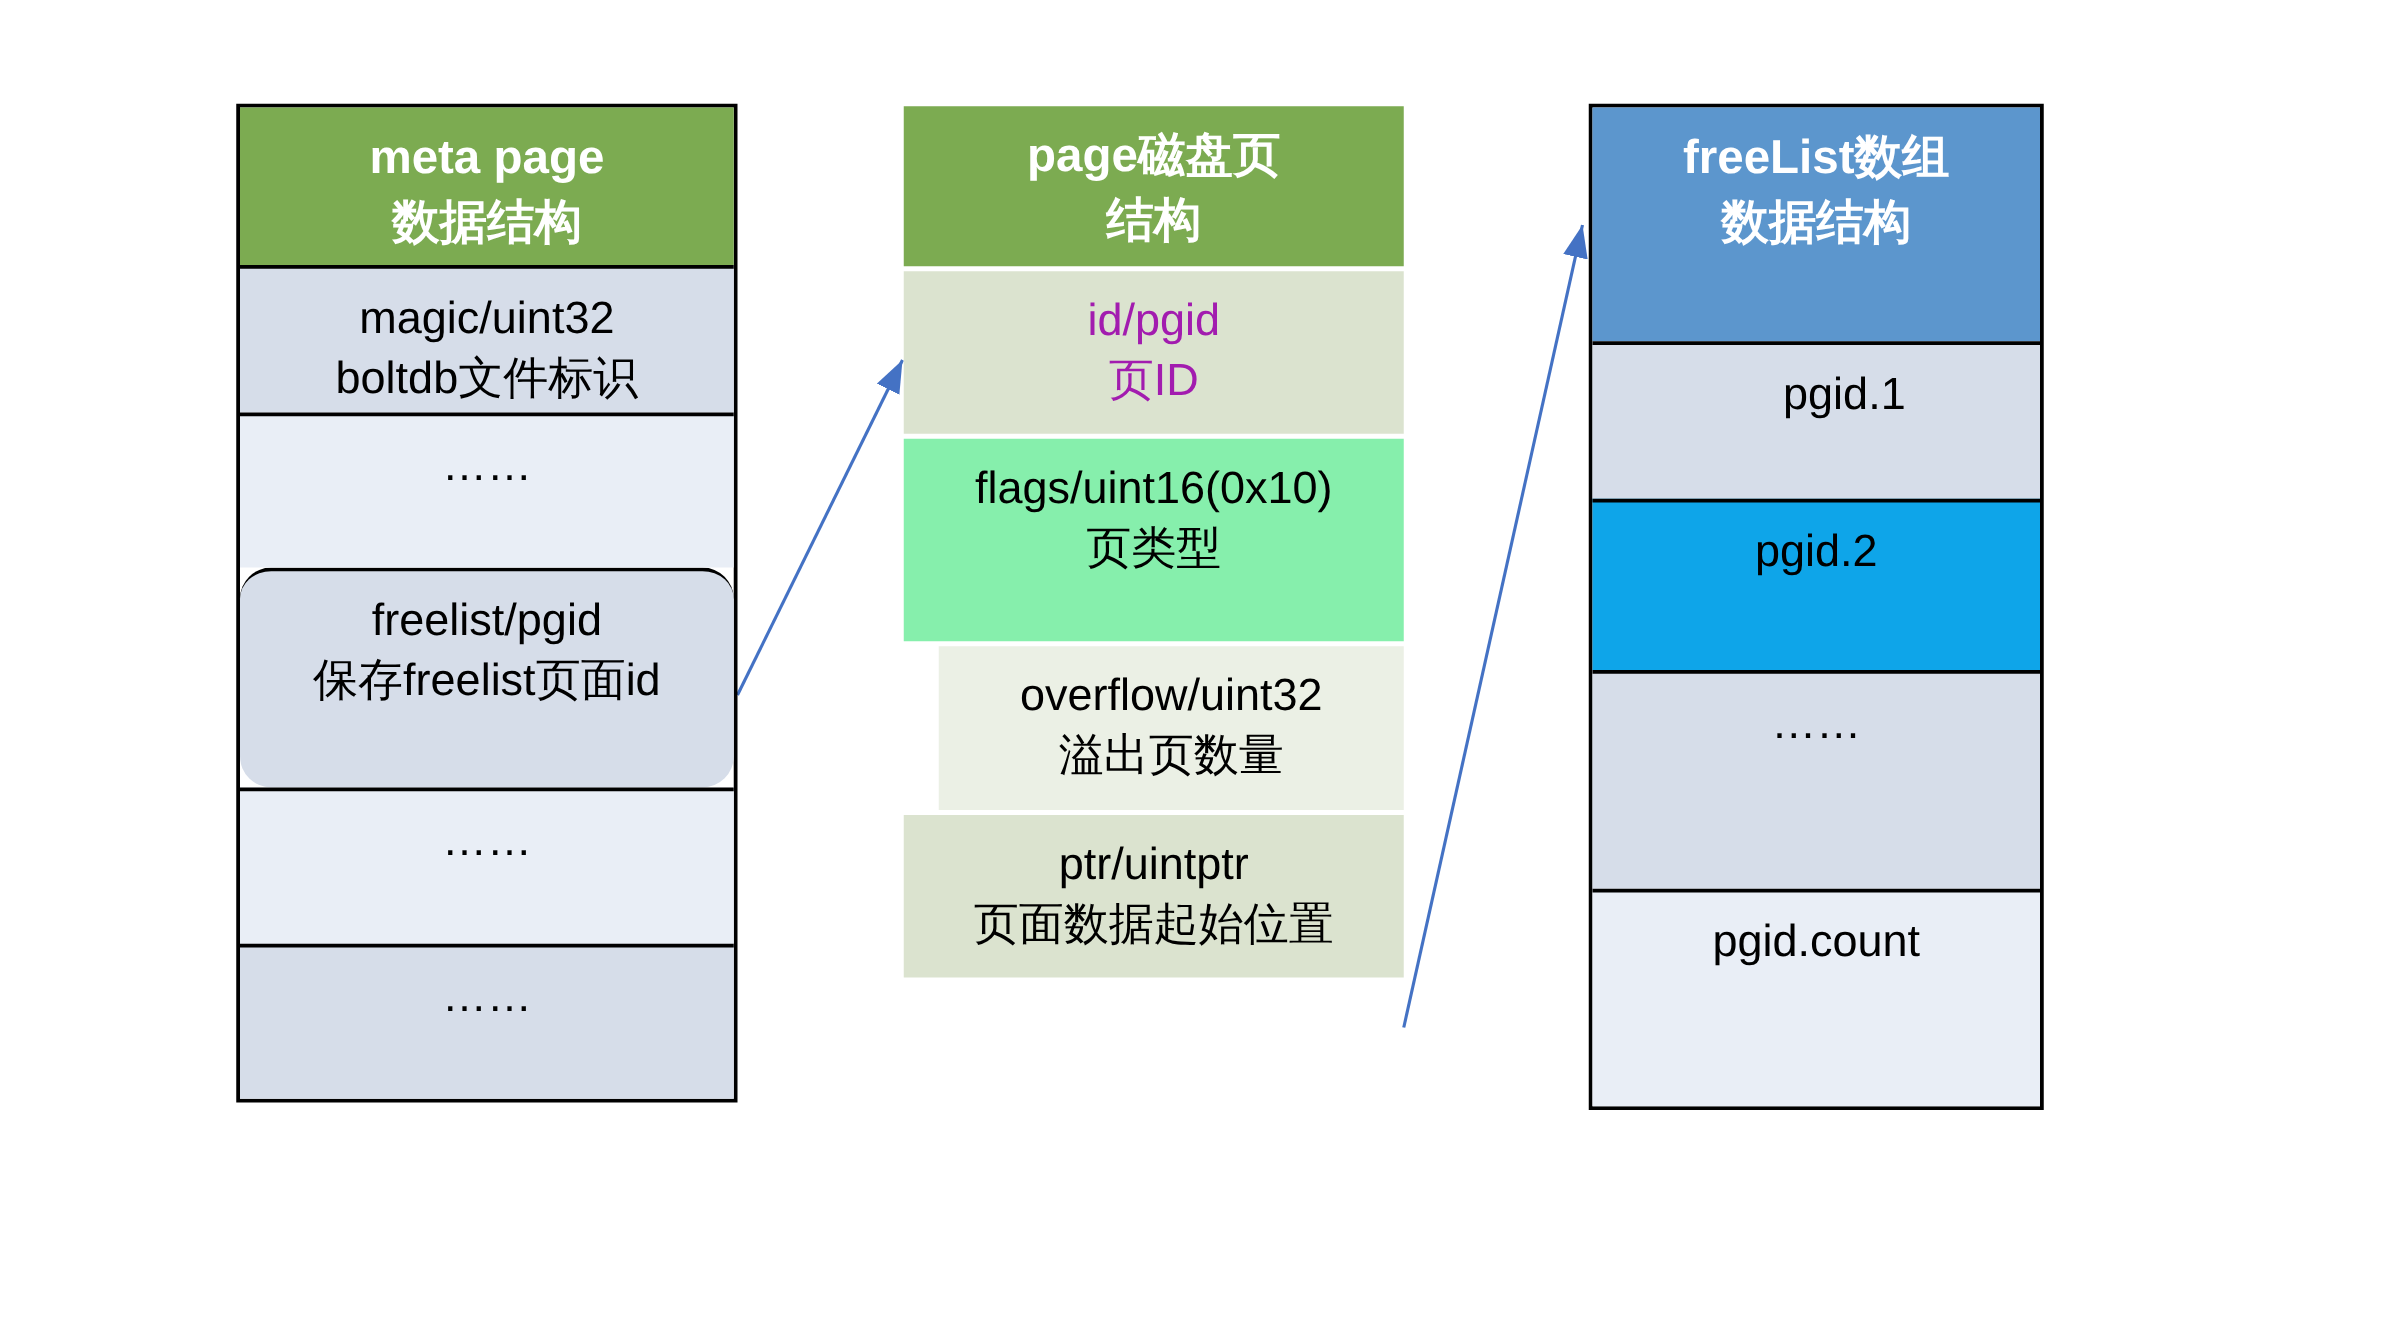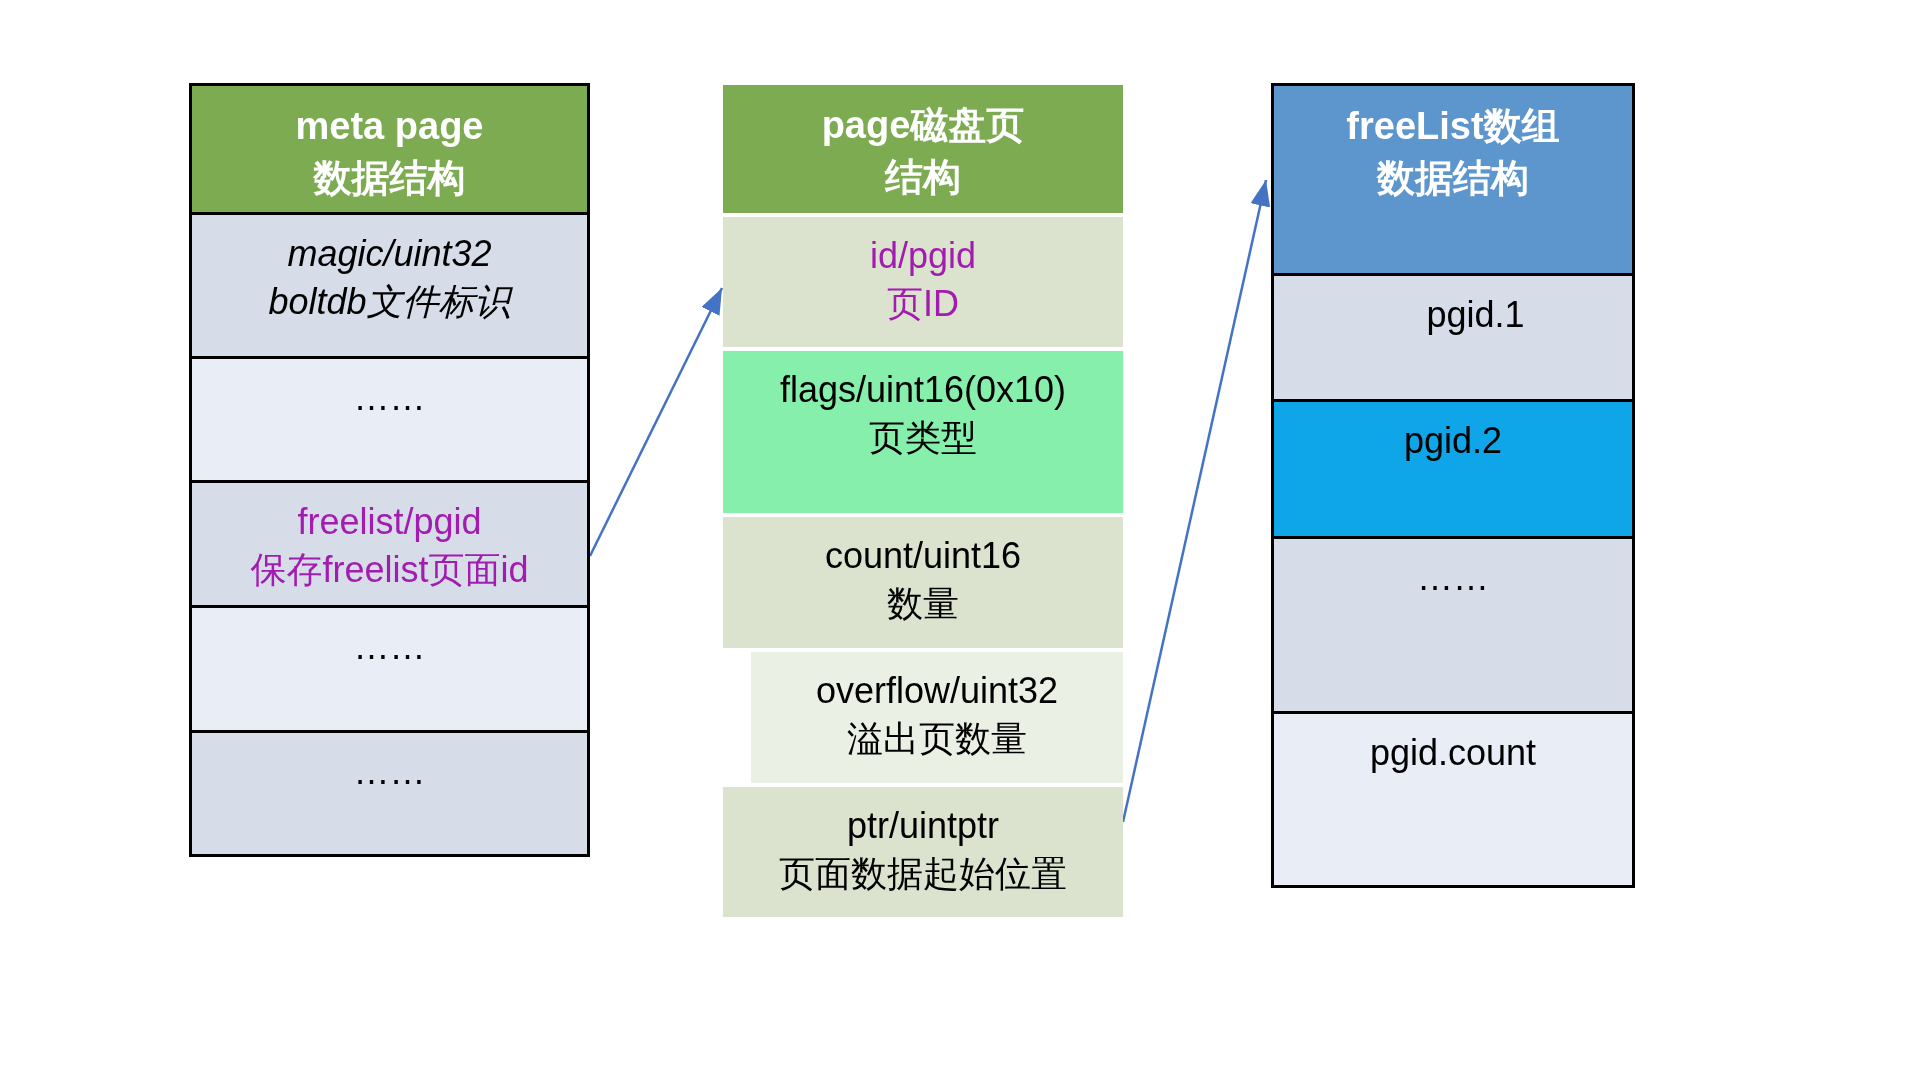--- a/index.html
+++ b/index.html
@@ -58,28 +58,28 @@
       </marker>
     </defs>
   <line x1="590" y1="556" x2="722" y2="288" stroke="#4472c4" stroke-width="2.5" marker-end="url(#ah)"></line>
       <line x1="1123" y1="822" x2="1266" y2="180" stroke="#4472c4" stroke-width="2.5" marker-end="url(#ah)"></line>
     </svg>
 <div class="dtable" style="left: 189px; top: 83px; width: 401px; border: 3px solid rgb(0, 0, 0);">
       <div class="cell header" style="height: 126px; background: rgb(124, 171, 81); color: rgb(255, 255, 255);">
         <div class="line">meta page</div>
         <div class="line">数据结构</div>
       </div>
-      <div class="cell row" style="height: 144px; background: rgb(214, 221, 233); color: rgb(0, 0, 0); border-top: 3px solid rgb(0, 0, 0); font-style: italic;">
+      <div class="cell row" style="height: 118px; background: rgb(214, 221, 233); color: rgb(0, 0, 0); border-top: 3px solid rgb(0, 0, 0);">
         <div class="line">magic/uint32</div>
         <div class="line">boltdb文件标识</div>
       </div>
       <div class="cell row" style="height: 124px; background: rgb(233, 238, 246); color: rgb(0, 0, 0); border-top: 3px solid rgb(0, 0, 0);">
         <div class="line">……</div>
       </div>
-      <div class="cell row" style="height: 125px; background: rgb(214, 221, 233); color: #a21caf; border-top: 3px solid rgb(0, 0, 0);">
+      <div class="cell row" style="height: 176px; background: rgb(214, 221, 233); color: #000000; border-top: 3px solid rgb(0, 0, 0); border-radius: 25px;">
         <div class="line">freelist/pgid</div>
         <div class="line">保存freelist页面id</div>
       </div>
       <div class="cell row" style="height: 125px; background: rgb(233, 238, 246); color: rgb(0, 0, 0); border-top: 3px solid rgb(0, 0, 0);">
         <div class="line">……</div>
       </div>
       <div class="cell row" style="height: 124px; background: rgb(214, 221, 233); color: rgb(0, 0, 0); border-top: 3px solid rgb(0, 0, 0);">
         <div class="line">……</div>
       </div>
     </div>
@@ -88,24 +88,20 @@
         <div class="line">page磁盘页</div>
         <div class="line">结构</div>
       </div>
       <div class="cell row" style="height: 130px; background: rgb(219, 227, 207); color: #a21caf; margin-bottom: 4px;">
         <div class="line">id/pgid</div>
         <div class="line">页ID</div>
       </div>
       <div class="cell row" style="height: 162px; background: #86efac; color: rgb(0, 0, 0); margin-bottom: 4px;">
         <div class="line">flags/uint16(0x10)</div>
         <div class="line">页类型</div>
-      </div>
-      <div class="cell row" style="height: 131px; background: rgb(219, 227, 207); color: rgb(0, 0, 0); margin-bottom: 4px;">
-        <div class="line">count/uint16</div>
-        <div class="line">数量</div>
       </div>
       <div class="cell row" style="height: 131px; background: rgb(235, 240, 229); color: rgb(0, 0, 0); margin-bottom: 4px; margin-left: 28px;">
         <div class="line">overflow/uint32</div>
         <div class="line">溢出页数量</div>
       </div>
       <div class="cell row" style="height: 130px; background: rgb(219, 227, 207); color: rgb(0, 0, 0);">
         <div class="line">ptr/uintptr</div>
         <div class="line">页面数据起始位置</div>
       </div>
     </div>

